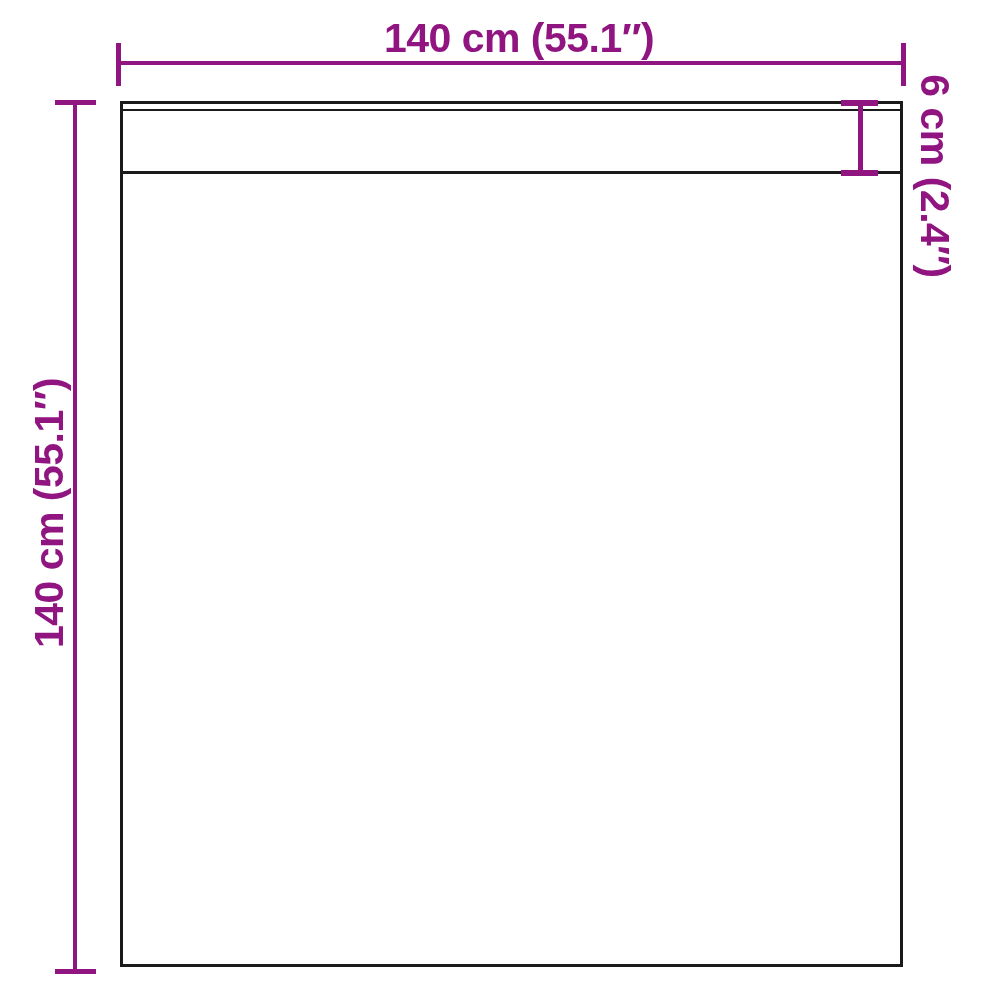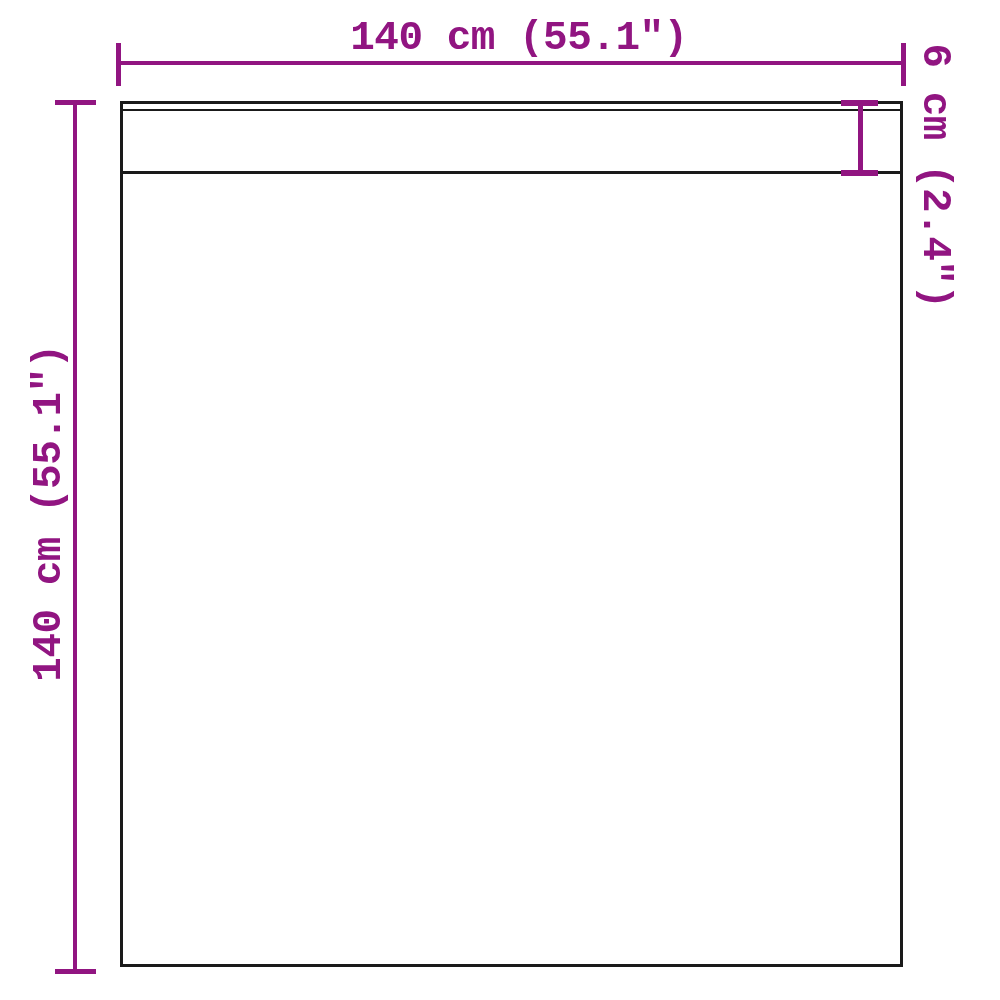--- a/index.html
+++ b/index.html
@@ -6,21 +6,21 @@
     --accent:#911581;
     --line:#1a1a1a;
     --bg:#ffffff;
   }
   html,body{margin:0;padding:0;background:var(--bg);}
   .stage{
     position:relative;
     width:1000px;height:1000px;
     background:var(--bg);
     overflow:hidden;
-    font-family:Liberation Mono, monospace;
+    font-family:Liberation Sans, sans-serif;
   }
   
   .outline{
     position:absolute;left:120px;top:101px;
     width:783px;height:866px;
     border:3px solid var(--line);
     box-sizing:border-box;
     background:transparent;
   }
   .hline{position:absolute;background:var(--line);}

